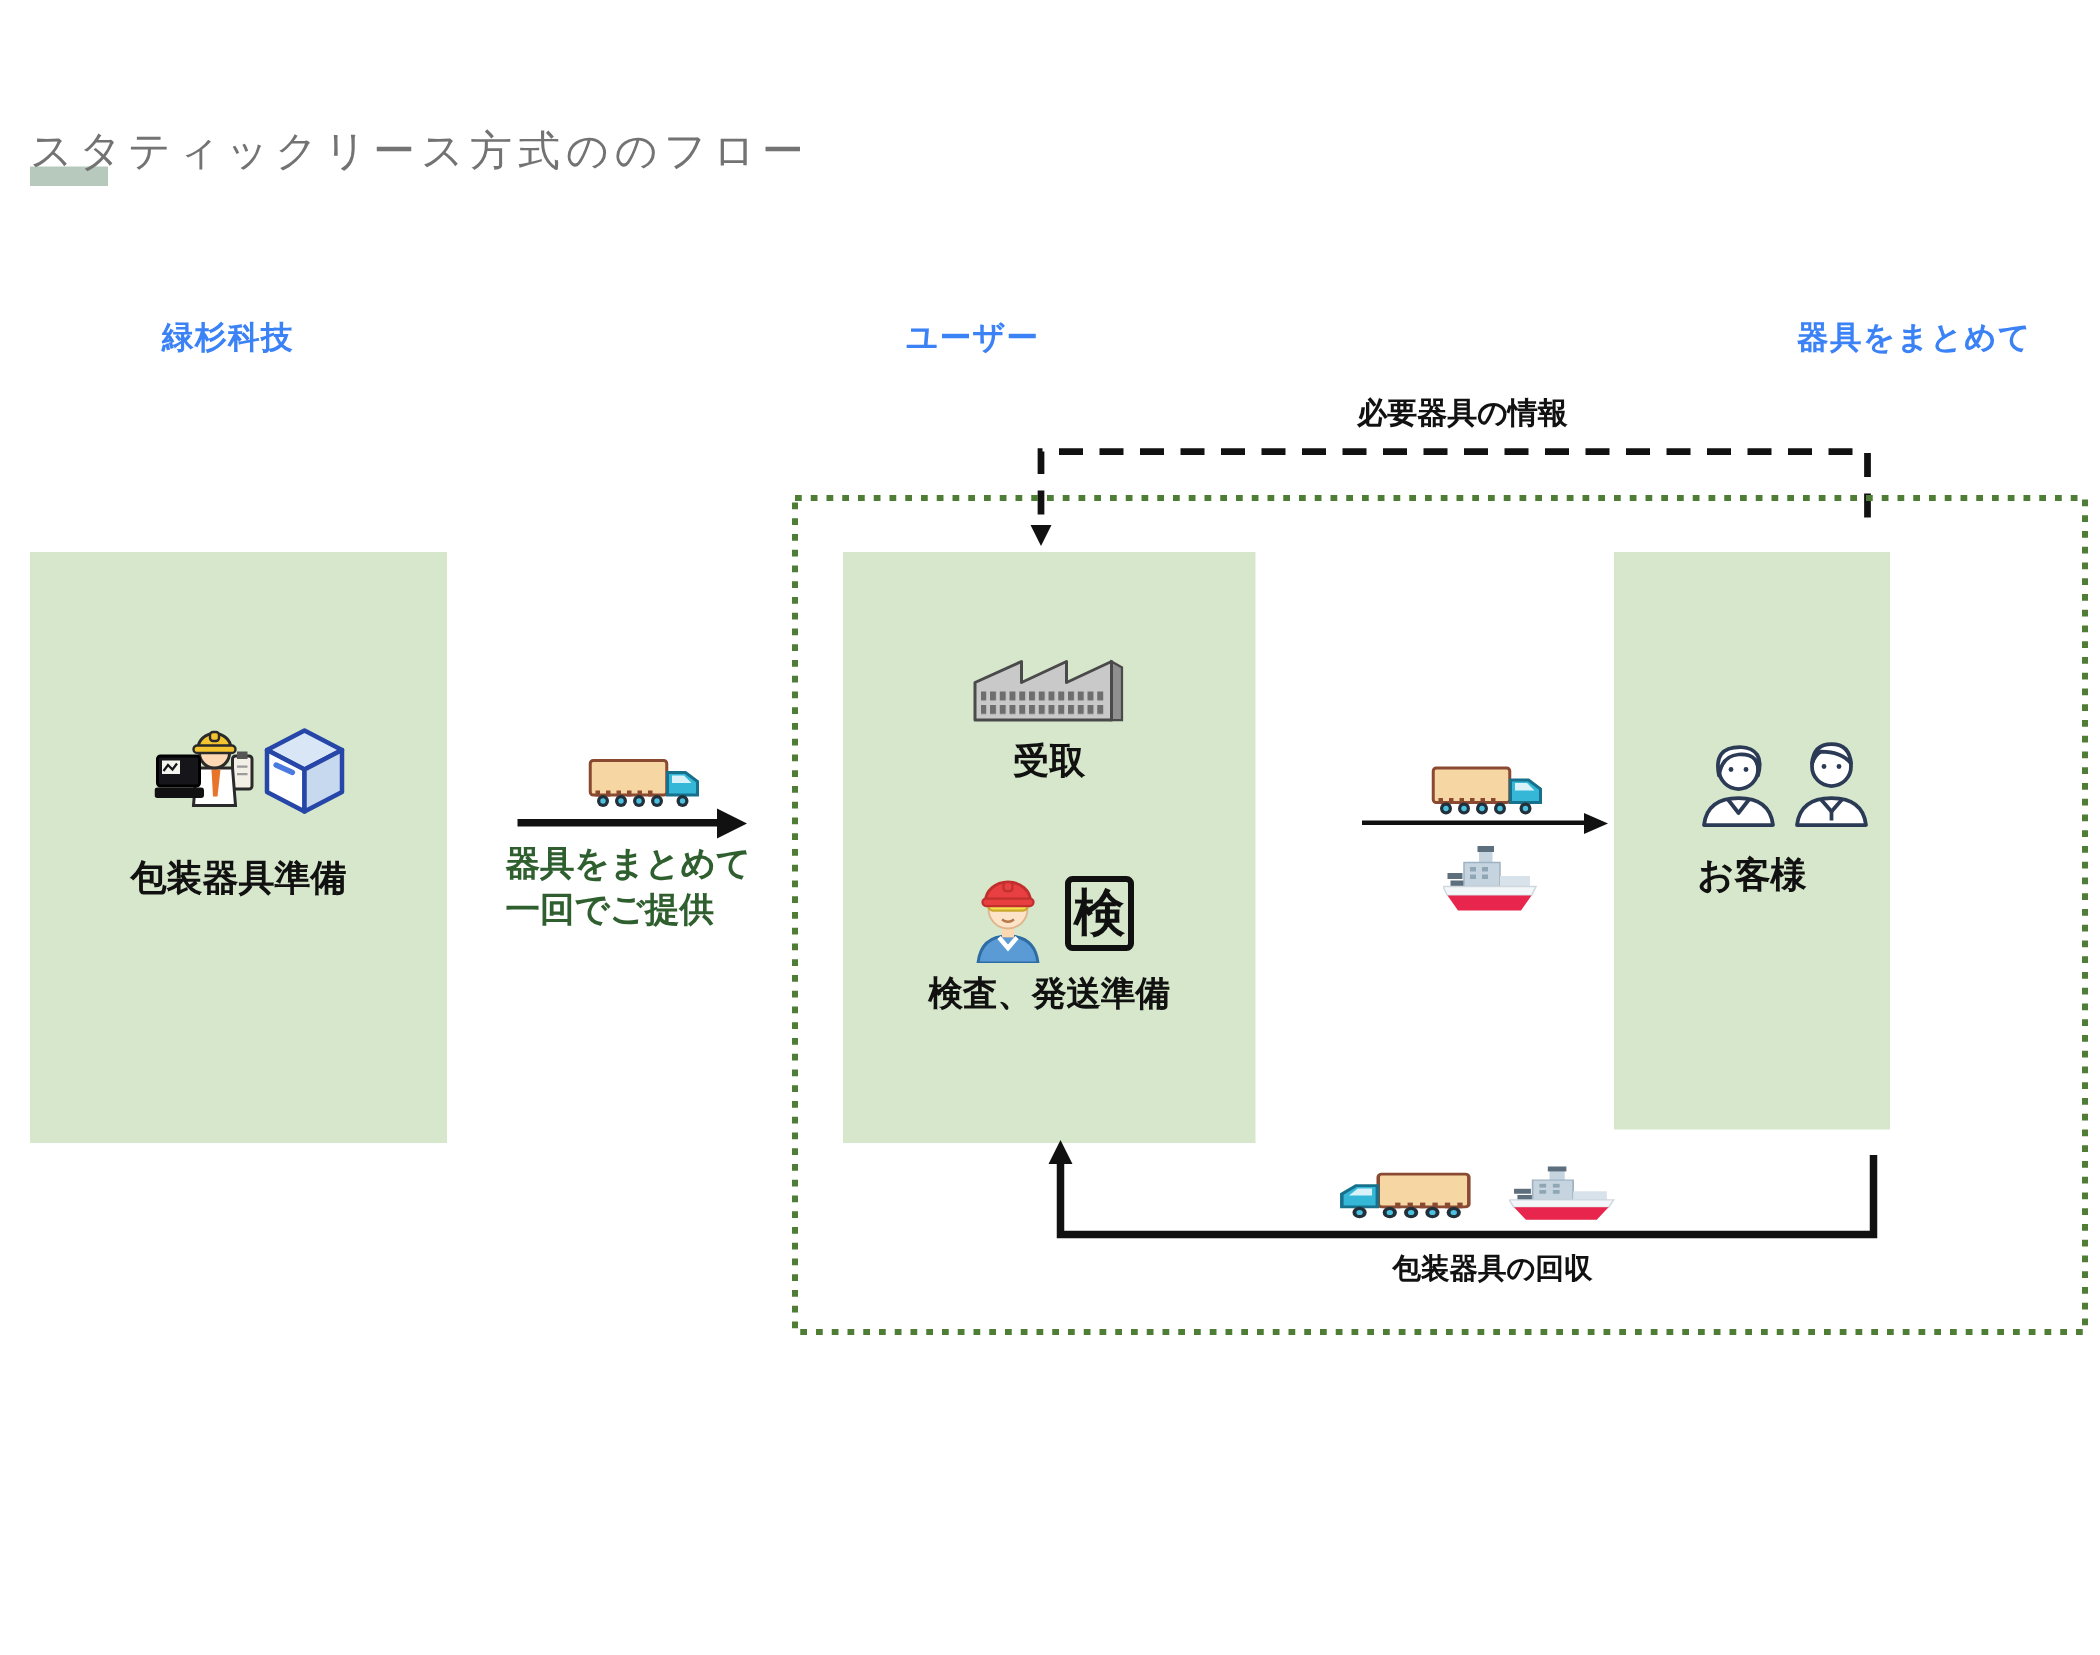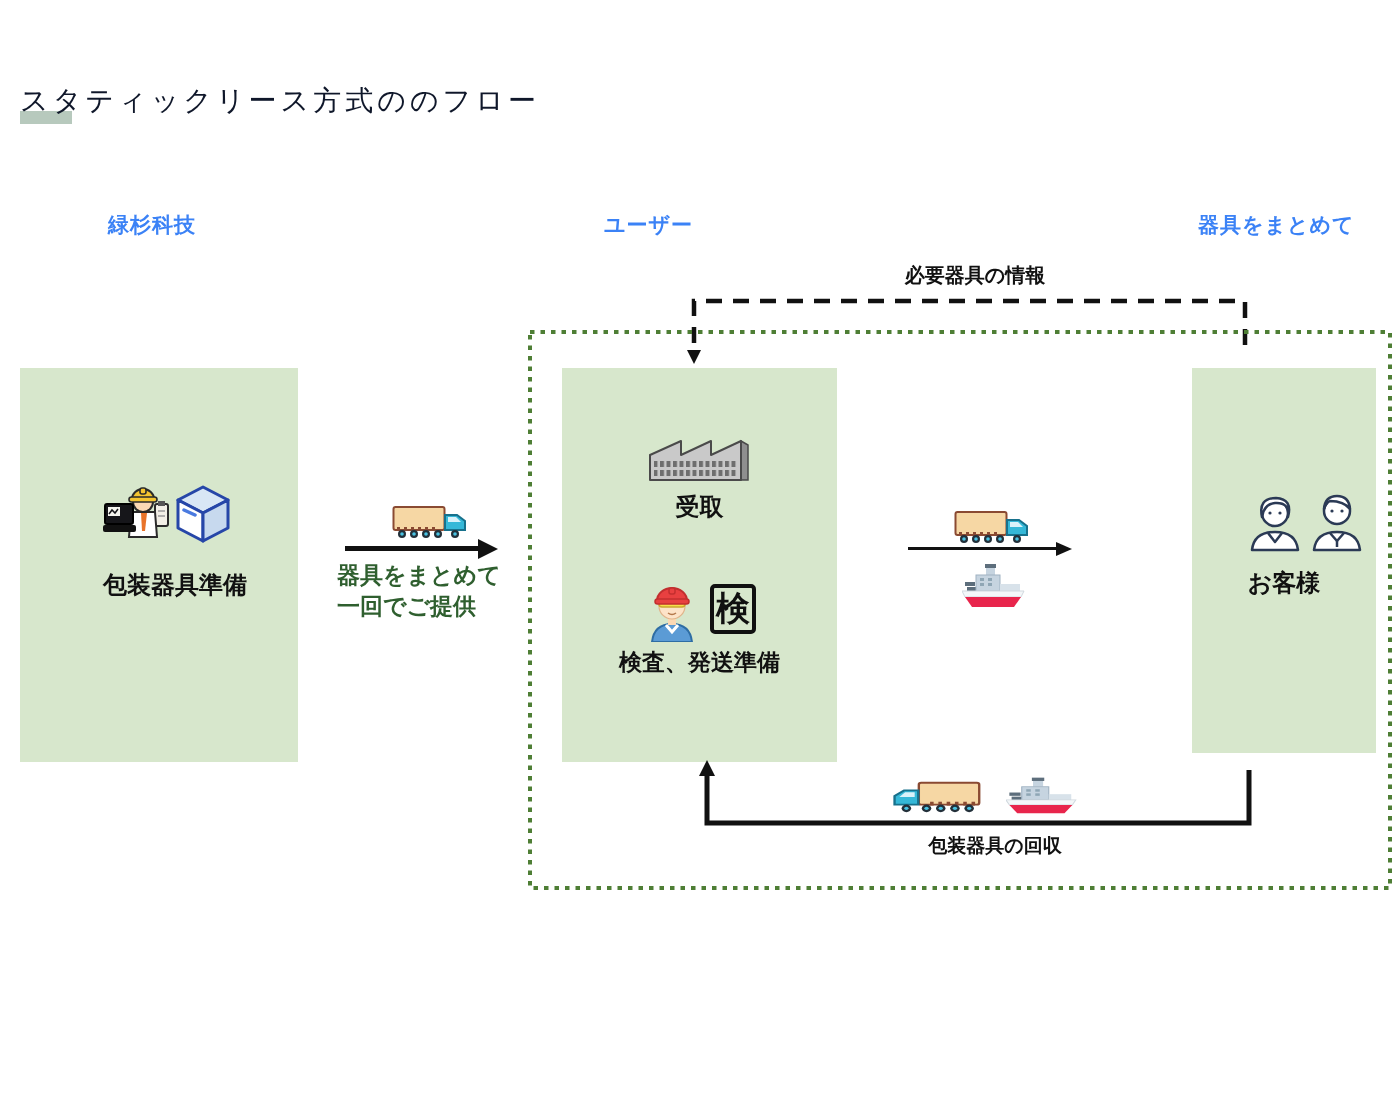--- a/index.html
+++ b/index.html
@@ -2,21 +2,21 @@
 <html><head>
 <meta charset="utf-8">
 <style>
   html,body{margin:0;padding:0;background:#ffffff;}
   .canvas{
     position:relative;width:1400px;height:1103px;background:#ffffff;overflow:hidden;
     font-family:"Liberation Sans","DejaVu Sans",sans-serif;
   }
   .abs{position:absolute;}
   .page-title{
-    font-size:28px;color:#0f172a;letter-spacing:4px;font-weight:400;white-space:nowrap;z-index:2;
+    font-size:28px;color:#737373;letter-spacing:4px;font-weight:400;white-space:nowrap;z-index:2;
   }
   .title-highlight{background:#b7c9bd;width:52px;height:13px;z-index:1;}
   .col-header{
     font-size:21px;font-weight:700;color:#3b82f6;letter-spacing:1px;white-space:nowrap;
   }
   .flow-label{
     font-size:20px;font-weight:700;color:#111111;text-align:center;white-space:nowrap;
   }
   .green-box{background:#d7e7cc;}
   .node-label{
@@ -79,21 +79,21 @@
       <rect x="5" y="27" width="12" height="9" fill="#f5f5ef"></rect>
       <polyline points="6,34 9,30 12,33 15,29" fill="none" stroke="#16161a" stroke-width="1.5"></polyline>
       <rect x="0" y="45" width="33" height="7" rx="2" fill="#111111"></rect>
     </svg>
     <svg class="abs" style="left:155px;top:116px;" width="56" height="60" viewBox="0 0 56 60">
       <polygon points="28,3 53,16 28,29 3,16" fill="#d8e6f5" stroke="#2646a8" stroke-width="3" stroke-linejoin="round"></polygon>
       <polygon points="3,16 28,29 28,57 3,44" fill="#ffffff" stroke="#2646a8" stroke-width="3" stroke-linejoin="round"></polygon>
       <polygon points="53,16 28,29 28,57 53,44" fill="#c7d9ee" stroke="#2646a8" stroke-width="3" stroke-linejoin="round"></polygon>
       <line x1="9" y1="26" x2="20" y2="31" stroke="#4a7ae0" stroke-width="3.5" stroke-linecap="round"></line>
     </svg>
-    <div class="node-label" style="top:201px;padding-left:16px;">包装器具準備</div>
+    <div class="node-label" style="top:201px;">包装器具準備</div>
   </div>
 
   <svg class="abs" style="left:392px;top:503px;" width="76" height="38" viewBox="0 0 76 38">
     <rect x="1.5" y="4" width="51" height="23" rx="2" fill="#f6d7a4" stroke="#8a4a32" stroke-width="2"></rect>
     <rect x="5" y="24" width="3" height="4" fill="#8a4a32"></rect>
       <rect x="12" y="24" width="3" height="4" fill="#8a4a32"></rect>
     <rect x="19" y="24" width="3" height="4" fill="#8a4a32"></rect>
       <rect x="26" y="24" width="3" height="4" fill="#8a4a32"></rect>
     <rect x="33" y="24" width="3" height="4" fill="#8a4a32"></rect>
       <rect x="40" y="24" width="3" height="4" fill="#8a4a32"></rect>
@@ -175,21 +175,21 @@
     <rect x="14" y="13" width="24" height="16" fill="#c6d4e0" stroke="#9fb2c2" stroke-width="1"></rect>
     <rect x="18" y="16" width="4" height="3" fill="#8fa6b5"></rect>
       <rect x="26" y="16" width="4" height="3" fill="#8fa6b5"></rect>
     <rect x="18" y="21" width="4" height="3" fill="#8fa6b5"></rect>
       <rect x="26" y="21" width="4" height="3" fill="#8fa6b5"></rect>
     <rect x="38" y="22" width="20" height="7" fill="#d8e2ea"></rect>
     <polygon points="0,29 62,29 59,35 3,35" fill="#f4f7f9" stroke="#d0d8de" stroke-width="1"></polygon>
     <polygon points="3,35 59,35 52,45 10,45" fill="#e8254c"></polygon>
   </svg>
 
-  <div class="abs green-box" style="left:1192px;top:368px;width:184px;height:385px;font-family:Liberation Serif, serif;">
+  <div class="abs green-box" style="left:1076px;top:368px;width:184px;height:385px;font-family:Liberation Serif, serif;">
     <svg class="abs" style="left:52px;top:122px;" width="126" height="64" viewBox="0 0 126 64">
       <g fill="#ffffff" stroke="#2b3a55" stroke-width="2.5" stroke-linejoin="round">
         <path d="M8,60 Q10,42 31,42 Q52,42 54,60 Z"></path>
         <circle cx="31" cy="23" r="13"></circle>
         <path d="M18,27 Q14,8 32,8 Q49,9 44,27 Q46,12 31,13 Q20,14 18,27 Z" fill="#ffffff"></path>
         <path d="M24,43 L31,52 L38,43" fill="none"></path>
         <path d="M70,60 Q72,42 93,42 Q114,42 116,60 Z"></path>
         <circle cx="93" cy="21" r="13"></circle>
         <path d="M80,19 Q81,6 93,6 Q105,6 106,19 Q100,11 86,11 Q82,13 80,19 Z" fill="#ffffff"></path>
         <path d="M86,43 L93,51 L100,43" fill="none"></path>

